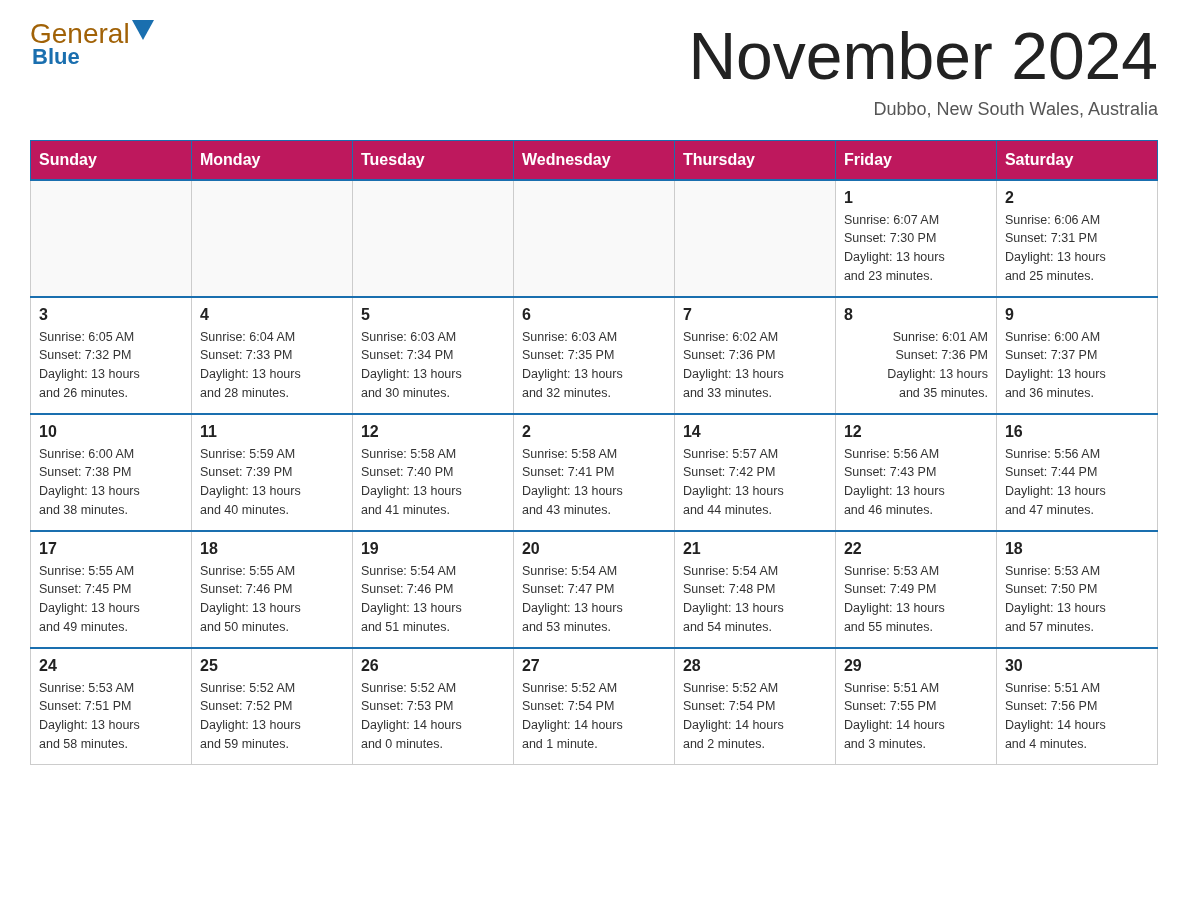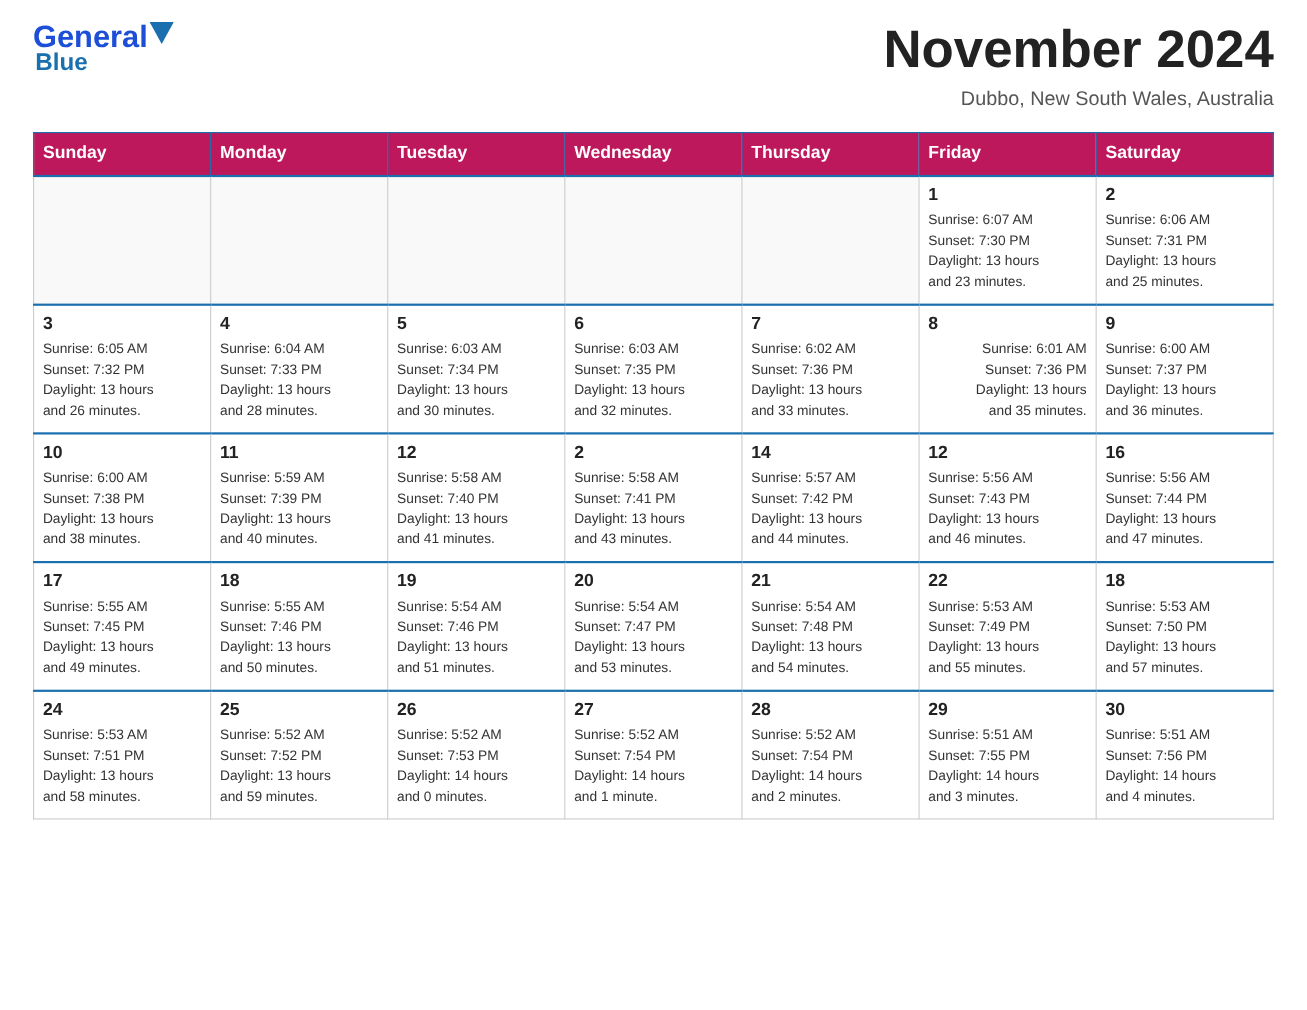--- a/index.html
+++ b/index.html
@@ -17,37 +17,37 @@
       align-items: flex-start;
       margin-bottom: 20px;
     }
     .logo-area {
       display: flex;
       flex-direction: column;
       align-items: flex-start;
     }
     .logo-text {
       font-size: 28px;
-      font-weight: bold;
-      color: #1d4ed8;
+      font-weight: normal;
+      color: #a16207;
       line-height: 1;
     }
     .logo-blue {
       color: #1a6faf;
       font-size: 22px;
       font-weight: bold;
       margin-top: -4px;
       margin-left: 2px;
     }
     .title-area {
       text-align: right;
     }
     .main-title {
-      font-size: 48px;
-      font-weight: bold;
+      font-size: 66px;
+      font-weight: normal;
       color: #222;
       line-height: 1.1;
     }
     .subtitle {
       font-size: 18px;
       color: #555;
       margin-top: 6px;
     }
     .calendar {
       width: 100%;

